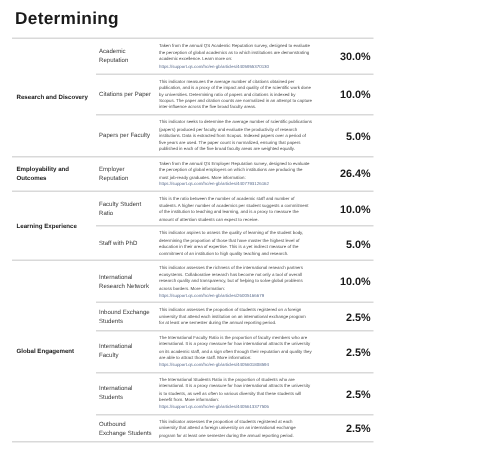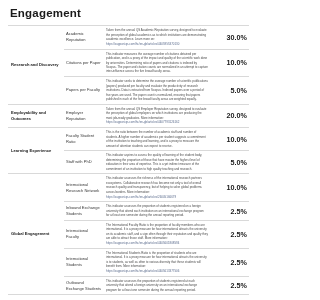--- a/index.html
+++ b/index.html
@@ -104,21 +104,21 @@
 
   .group-divider {
     border-top: 0.8px solid #c4c4c4;
   }
 </style>
 </head>
 <body>
 
 <div class="page">
 
-  <h1 class="page-title">Engagement</h1>
+  <h1 class="page-title">Determining</h1>
 
   <table class="methodology-table">
     <tbody>
 
       <tr>
         <td class="col-category" rowspan="3">Research and Discovery</td>
         <td class="col-indicator">Academic Reputation</td>
         <td class="col-description">
           <span class="desc-text">Taken from the annual QS Academic Reputation survey, designed to evaluate the perception of global academics as to which institutions are demonstrating academic excellence. Learn more on:</span>
           <span class="desc-link">https://support.qs.com/hc/en-gb/articles/4405955370130</span>
@@ -142,21 +142,21 @@
         <td class="col-weight">5.0%</td>
       </tr>
 
       <tr class="group-divider">
         <td class="col-category" rowspan="1">Employability and Outcomes</td>
         <td class="col-indicator">Employer Reputation</td>
         <td class="col-description">
           <span class="desc-text">Taken from the annual QS Employer Reputation survey, designed to evaluate the perception of global employers on which institutions are producing the most job-ready graduates. More information:</span>
           <span class="desc-link">https://support.qs.com/hc/en-gb/articles/4407793126162</span>
         </td>
-        <td class="col-weight">20.0%</td>
+        <td class="col-weight">26.4%</td>
       </tr>
 
       <tr class="group-divider">
         <td class="col-category" rowspan="2">Learning Experience</td>
         <td class="col-indicator">Faculty Student Ratio</td>
         <td class="col-description">
           <span class="desc-text">This is the ratio between the number of academic staff and number of students. A higher number of academics per student suggests a commitment of the institution to teaching and learning, and is a proxy to measure the amount of attention students can expect to receive.</span>
         </td>
         <td class="col-weight">10.0%</td>
       </tr>

